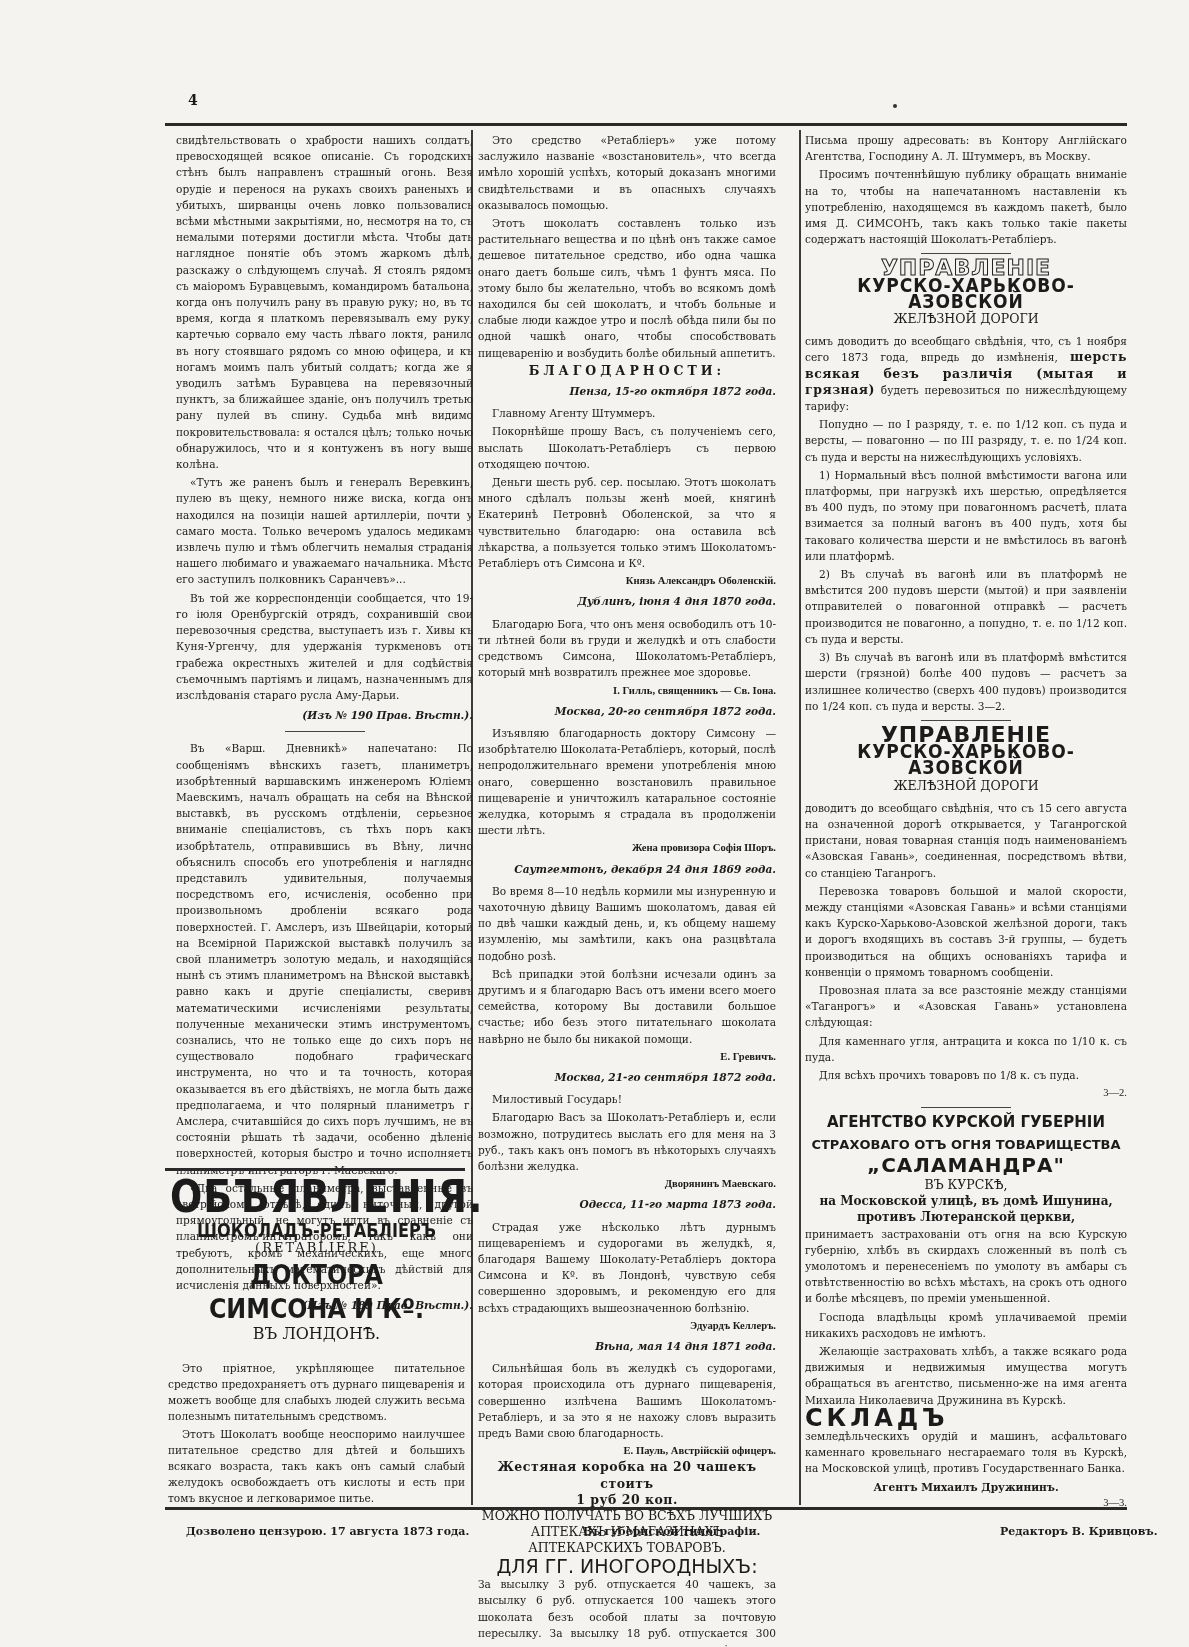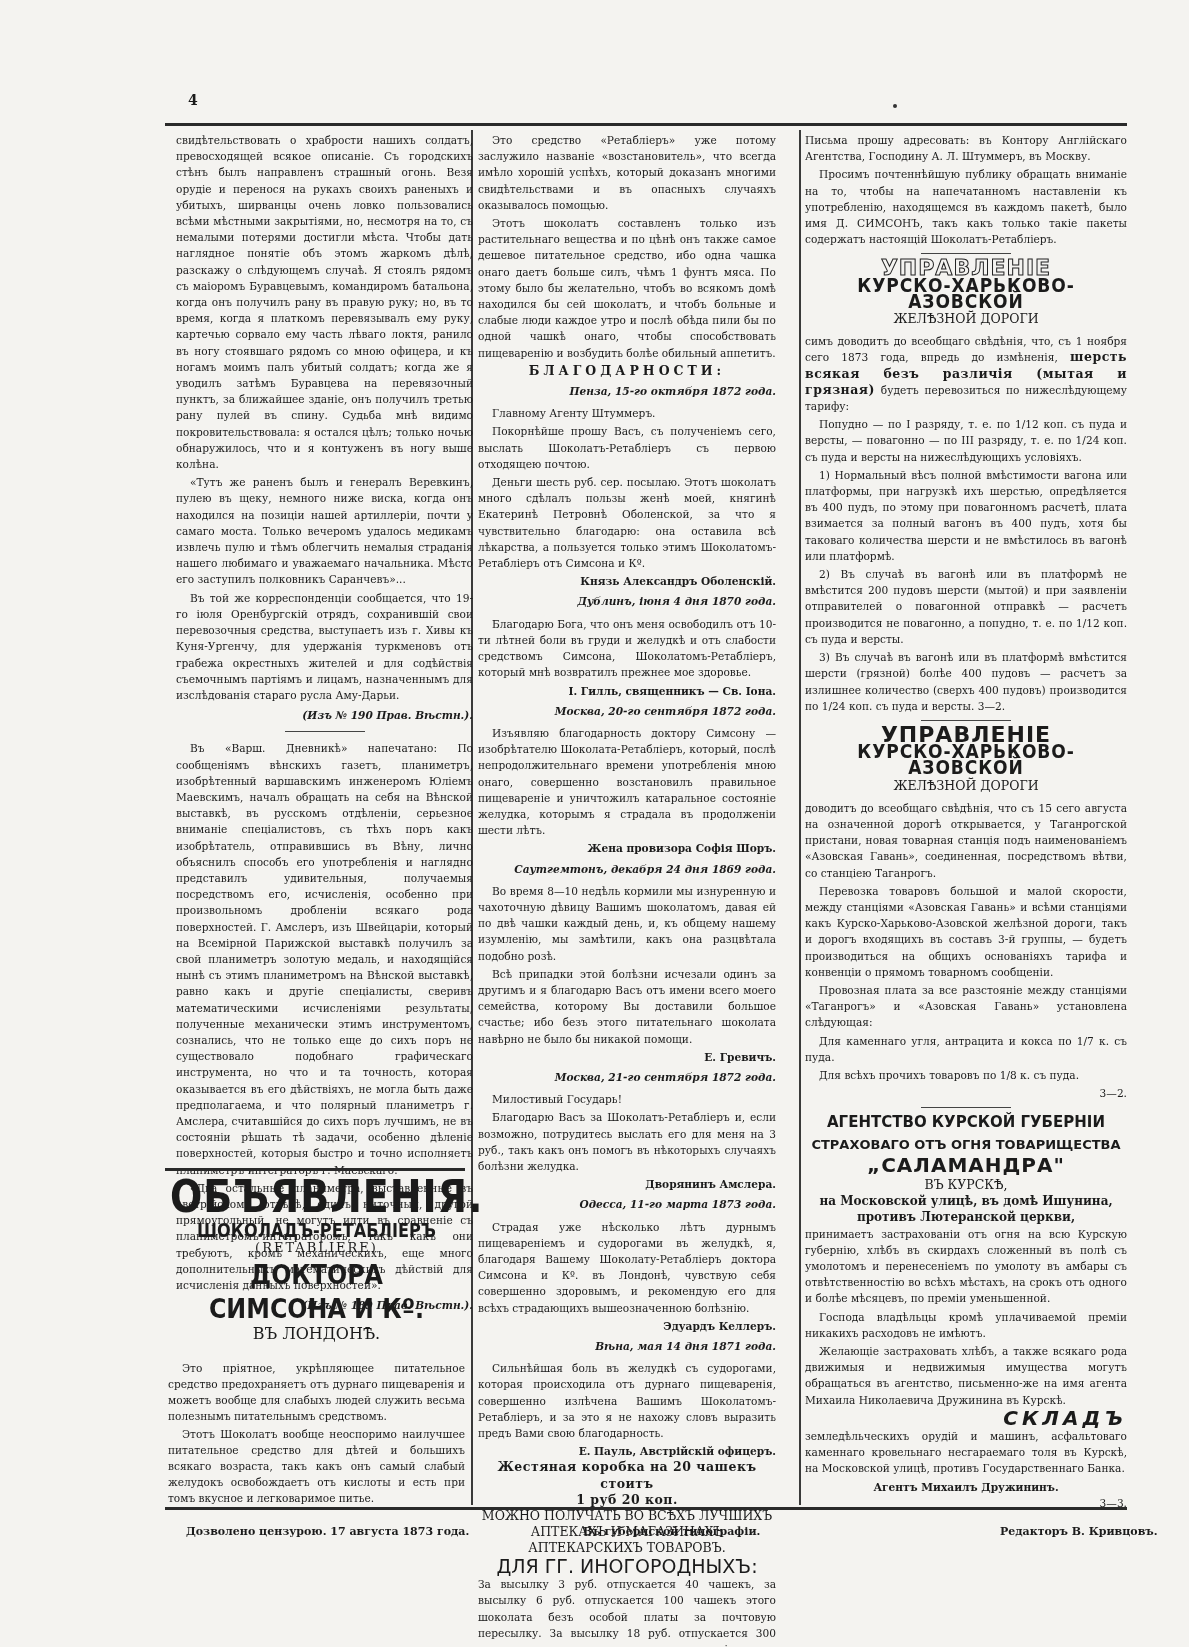--- a/index.html
+++ b/index.html
@@ -14,21 +14,21 @@
   .col { position:absolute; top:132px; font-size:10.6px; line-height:16.2px; text-align:justify; }
   .c1 { left:176px; width:297px; height:1125px; }
   .c2 { left:478px; width:298px; height:1360px; }
   .c3 { left:805px; width:322px; height:1360px; }
   .vrule { position:absolute; width:2px; background:#3a3a3a; }
   .v1 { left:471px; top:130px; height:1375px; }
   .v2 { left:799px; top:130px; height:1375px; }
   p { margin:0 0 2px 0; text-indent:14px; }
   .ni { text-indent:0; }
   .b { font-weight:bold; }
-  .r { text-align:right; }
+  .r { text-align:right;font-family:Liberation Serif, serif; }
   .cen { text-align:center; text-indent:0; }
   .src { text-align:right; font-style:italic; font-weight:bold; margin:4px 0 6px; }
   .short-rule { width:80px; height:1px; background:#444; margin:8px auto; }
   .short-rule2 { width:90px; height:1px; background:#444; margin:6px auto; }
   .obyav { position:absolute; left:170px; top:1175px; width:295px; text-align:center;
            font-family:"DejaVu Sans", sans-serif; font-size:38px; font-weight:900; letter-spacing:1px; transform:scaleY(1.15); }
   .ad1 { position:absolute; left:168px; top:1218px; width:297px; font-size:10.6px; line-height:16px; }
   .ad1 .t1 { font-family:"DejaVu Sans", sans-serif; font-size:19px; font-weight:bold; text-align:center; transform:scaleX(0.85); margin-top:4px; }
   .ad1 .t2 { text-align:center; font-size:13px; letter-spacing:2px; margin:2px 0; }
   .ad1 .t3 { font-family:"DejaVu Sans", sans-serif; font-size:27px; font-weight:bold; text-align:center; transform:scaleX(0.88); line-height:34px; }
@@ -36,21 +36,21 @@
   .midrule { position:absolute; left:165px; top:1168px; width:300px; height:3px; background:#2a2a2a; }
   .botrule { position:absolute; left:165px; top:1507px; width:962px; height:3px; background:#2a2a2a; }
   .footer { position:absolute; top:1525px; font-size:11px; font-weight:bold; }
   .f1 { left:186px; } .f2 { left:583px; } .f3 { left:1000px; }
   .upr { font-family:"DejaVu Sans", sans-serif; font-size:22px; font-weight:bold; text-align:center; letter-spacing:1px; }
   .upr.outline { color:transparent; -webkit-text-stroke:1px #222; }
   .kursk { font-family:"DejaVu Sans", sans-serif; font-size:19px; font-weight:bold; text-align:center; letter-spacing:1px; transform:scaleX(0.9); }
   .zhel { text-align:center; font-size:12.5px; margin:2px 0 6px; }
   .big2 { font-family:"DejaVu Sans", sans-serif; font-size:15px; font-weight:bold; text-align:center; }
   .salam { font-family:"DejaVu Sans", sans-serif; font-size:20px; font-weight:900; text-align:center; letter-spacing:1px; margin:4px 0; }
-  .sklad { font-family:"DejaVu Sans", sans-serif; font-size:20px; font-weight:bold; text-align:right; letter-spacing:4px; margin:2px 0;font-style:italic; }
+  .sklad { font-family:"DejaVu Sans", sans-serif; font-size:24px; font-weight:bold; text-align:left; letter-spacing:4px; margin:2px 0; }
   .blag { text-align:center; letter-spacing:4px; font-weight:bold; font-size:12.5px; margin:2px 0; }
   .bigtxt { font-size:12.5px; font-weight:bold; letter-spacing:0.5px; }
   .dlya { font-family:"DejaVu Sans", sans-serif; font-size:19px; font-weight:normal; text-align:center; margin:2px 0; }
   .caps { font-size:12.5px; text-align:center; line-height:16px; }
 </style>
 </head>
 <body>
 
 <div class="page">
   <div class="pagenum">4</div>
@@ -102,21 +102,21 @@
     <div class="r b">Жена провизора Софія Шоръ.</div>
 
     <div class="src">Саутгемтонъ, декабря 24 дня 1869 года.</div>
     <p>Во время 8—10 недѣль кормили мы изнуренную и чахоточную дѣвицу Вашимъ шоколатомъ, давая ей по двѣ чашки каждый день, и, къ общему нашему изумленію, мы замѣтили, какъ она разцвѣтала подобно розѣ.</p>
     <p>Всѣ припадки этой болѣзни исчезали одинъ за другимъ и я благодарю Васъ отъ имени всего моего семейства, которому Вы доставили большое счастье; ибо безъ этого питательнаго шоколата навѣрно не было бы никакой помощи.</p>
     <div class="r b">Е. Гревичъ.</div>
 
     <div class="src">Москва, 21-го сентября 1872 года.</div>
     <p>Милостивый Государь!</p>
     <p>Благодарю Васъ за Шоколатъ-Ретабліеръ и, если возможно, потрудитесь выслать его для меня на 3 руб., такъ какъ онъ помогъ въ нѣкоторыхъ случаяхъ болѣзни желудка.</p>
-    <div class="r b">Дворянинъ Амслера.</div>
+    <div class="r b">Дворянинъ Маевскаго.</div>
 
     <div class="src">Одесса, 11-го марта 1873 года.</div>
     <p>Страдая уже нѣсколько лѣтъ дурнымъ пищевареніемъ и судорогами въ желудкѣ, я, благодаря Вашему Шоколату-Ретабліеръ доктора Симсона и Кº. въ Лондонѣ, чувствую себя совершенно здоровымъ, и рекомендую его для всѣхъ страдающихъ вышеозначенною болѣзнію.</p>
     <div class="r b">Эдуардъ Келлеръ.</div>
 
     <div class="src">Вѣна, мая 14 дня 1871 года.</div>
     <p>Сильнѣйшая боль въ желудкѣ съ судорогами, которая происходила отъ дурнаго пищеваренія, совершенно излѣчена Вашимъ Шоколатомъ-Ретабліеръ, и за это я не нахожу словъ выразить предъ Вами свою благодарность.</p>
     <div class="r b">Е. Пауль, Австрійскій офицеръ.</div>
 
     <div class="cen bigtxt">Жестяная коробка на 20 чашекъ стоитъ</div>
@@ -140,21 +140,21 @@
     <p>2) Въ случаѣ въ вагонѣ или въ платформѣ не вмѣстится 200 пудовъ шерсти (мытой) и при заявленіи отправителей о повагонной отправкѣ — расчетъ производится не повагонно, а попудно, т. е. по 1/12 коп. съ пуда и версты.</p>
     <p>3) Въ случаѣ въ вагонѣ или въ платформѣ вмѣстится шерсти (грязной) болѣе 400 пудовъ — расчетъ за излишнее количество (сверхъ 400 пудовъ) производится по 1/24 коп. съ пуда и версты. 3—2.</p>
     <div class="short-rule2"></div>
 
     <div class="upr">УПРАВЛЕНІЕ</div>
     <div class="kursk">КУРСКО-ХАРЬКОВО-АЗОВСКОЙ</div>
     <div class="zhel">ЖЕЛѢЗНОЙ ДОРОГИ</div>
     <p class="ni">доводитъ до всеобщаго свѣдѣнія, что съ 15 сего августа на означенной дорогѣ открывается, у Таганрогской пристани, новая товарная станція подъ наименованіемъ «Азовская Гавань», соединенная, посредствомъ вѣтви, со станціею Таганрогъ.</p>
     <p>Перевозка товаровъ большой и малой скорости, между станціями «Азовская Гавань» и всѣми станціями какъ Курско-Харьково-Азовской желѣзной дороги, такъ и дорогъ входящихъ въ составъ 3-й группы, — будетъ производиться на общихъ основаніяхъ тарифа и конвенціи о прямомъ товарномъ сообщеніи.</p>
     <p>Провозная плата за все разстояніе между станціями «Таганрогъ» и «Азовская Гавань» установлена слѣдующая:</p>
-    <p>Для каменнаго угля, антрацита и кокса по 1/7 к. съ пуда.</p>
+    <p>Для каменнаго угля, антрацита и кокса по 1/10 к. съ пуда.</p>
     <p>Для всѣхъ прочихъ товаровъ по 1/8 к. съ пуда.</p>
     <div class="r">3—2.</div>
     <div class="short-rule2"></div>
 
     <div class="big2">АГЕНТСТВО КУРСКОЙ ГУБЕРНІИ</div>
     <div class="big2" style="font-size:13px;margin-top:6px">СТРАХОВАГО ОТЪ ОГНЯ ТОВАРИЩЕСТВА</div>
     <div class="salam">„САЛАМАНДРА"</div>
     <div class="cen" style="font-size:12.5px">ВЪ КУРСКѢ,</div>
     <div class="cen b" style="font-size:12px">на Московской улицѣ, въ домѣ Ишунина, противъ Лютеранской церкви,</div>
     <p class="ni">принимаетъ застрахованіи отъ огня на всю Курскую губернію, хлѣбъ въ скирдахъ сложенный въ полѣ съ умолотомъ и перенесеніемъ по умолоту въ амбары съ отвѣтственностію во всѣхъ мѣстахъ, на срокъ отъ одного и болѣе мѣсяцевъ, по преміи уменьшенной.</p>

